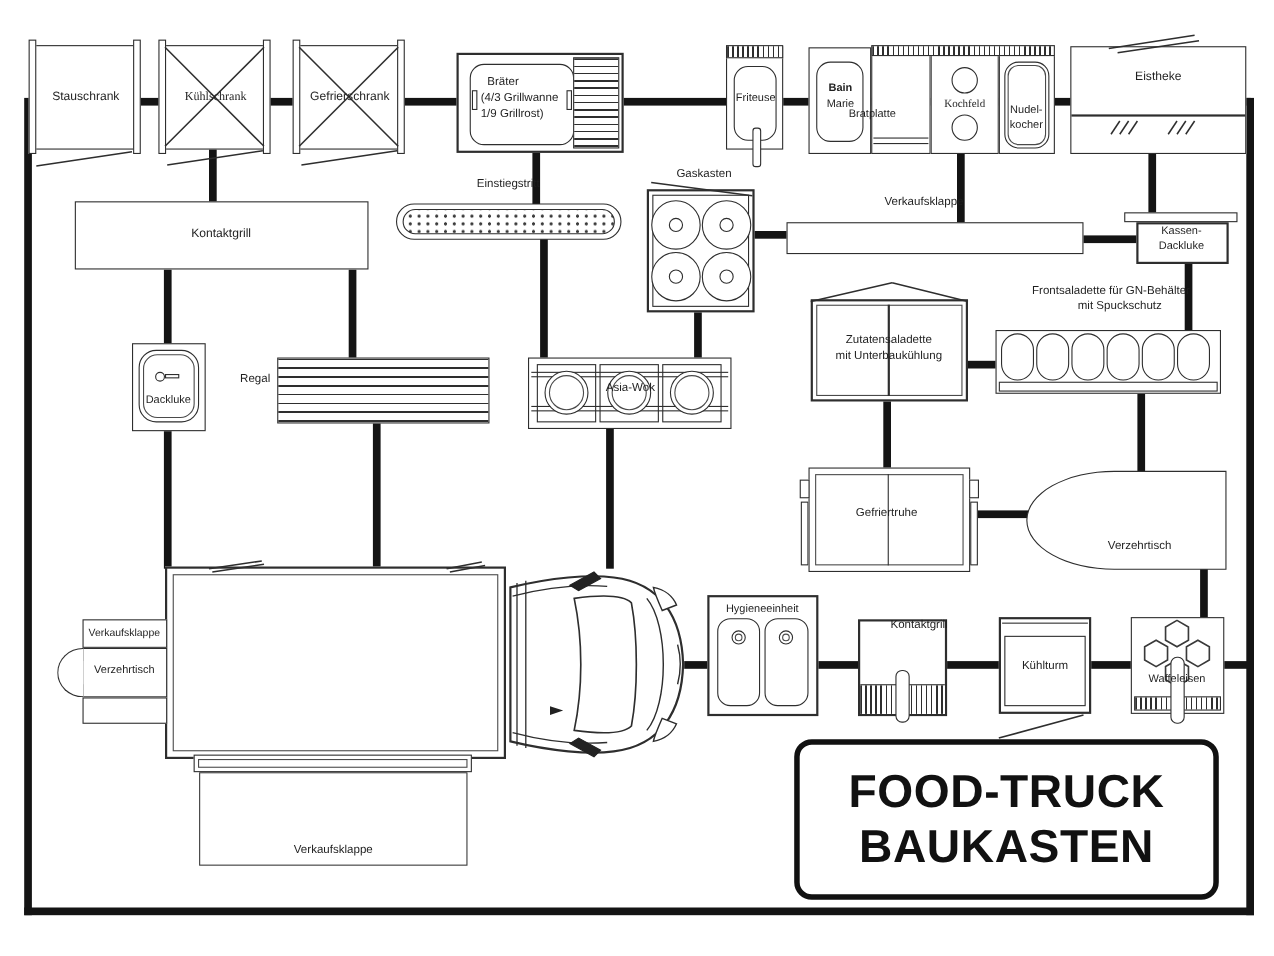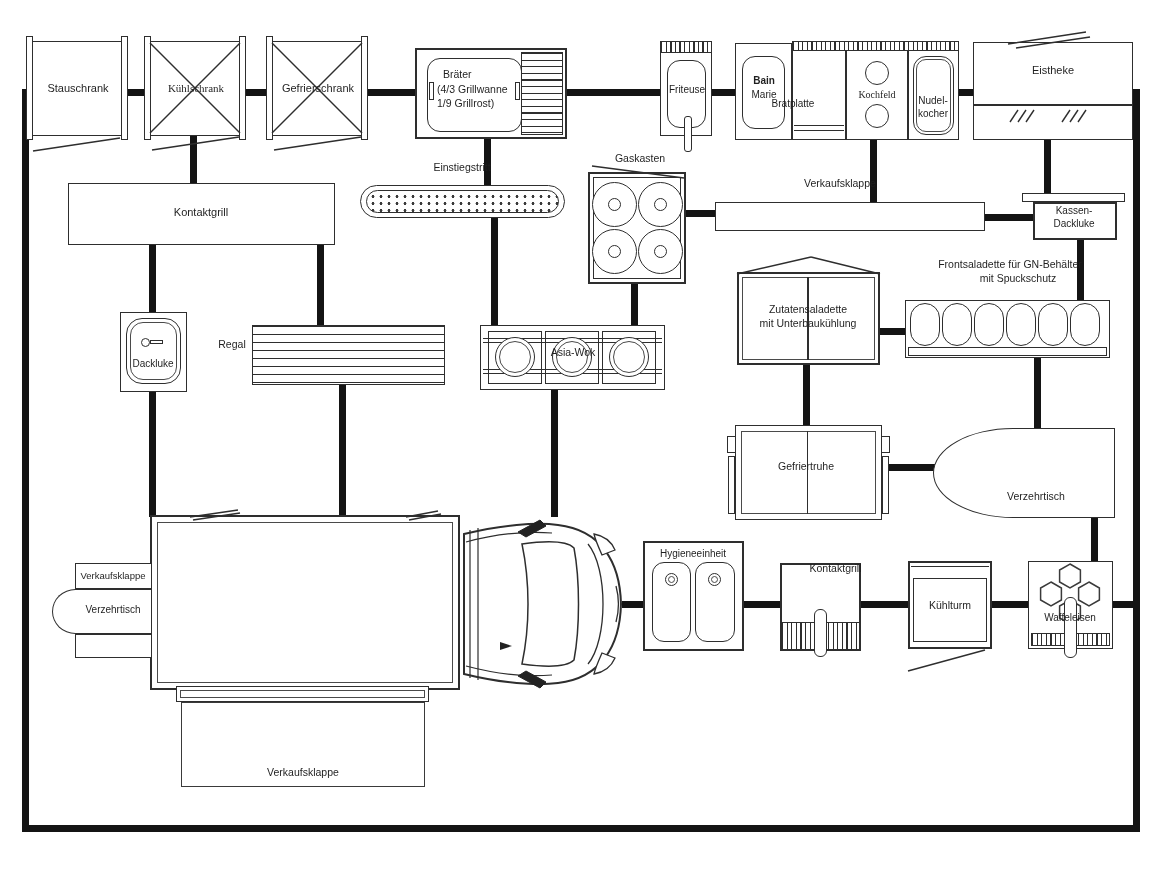--- a/index.html
+++ b/index.html
@@ -277,14 +277,18 @@
   <div class="lbl cl s105" style="left:806px;top:460px;">Gefriertruhe</div>
   <div class="lbl cl s105" style="left:1036px;top:490px;">Verzehrtisch</div>
   <div class="lbl cl s95" style="left:113px;top:570px;">Verkaufsklappe</div>
   <div class="lbl cl s10" style="left:113px;top:604px;">Verzehrtisch</div>
   <div class="lbl cl s105" style="left:303px;top:766px;">Verkaufsklappe</div>
   <div class="lbl cl s10" style="left:693px;top:548px;">Hygieneeinheit</div>
   <div class="lbl cl s105" style="left:820px;top:562px;padding-left:31px;">Kontaktgrill</div>
   <div class="lbl cl s105" style="left:950px;top:599px;">Kühlturm</div>
   <div class="lbl cl s10" style="left:1070px;top:612px;">Waffeleisen</div>
 
+  <div id="title-box">
+    <div class="tl">FOOD-TRUCK</div>
+    <div class="tl">BAUKASTEN</div>
+  </div>
 
 </div>
 
 </body></html>

